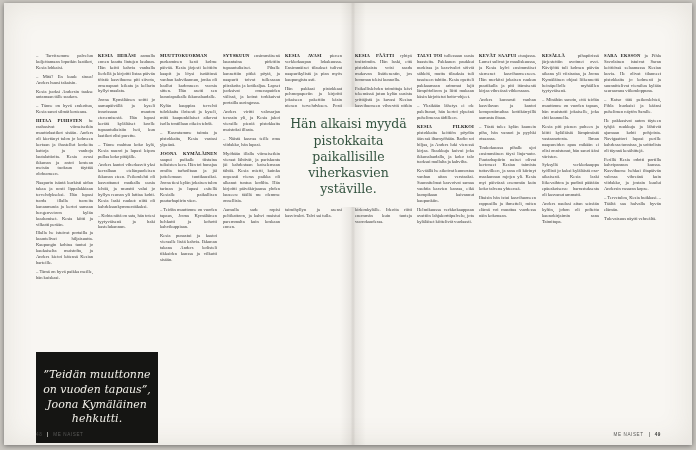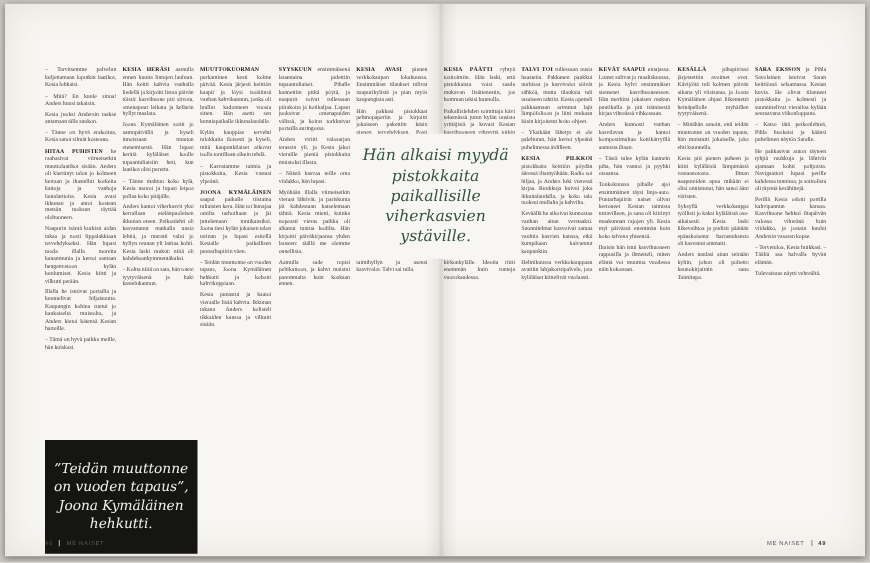--- a/index.html
+++ b/index.html
@@ -32,21 +32,21 @@
   .c5{left:281px}
   .c6{left:351px}
   .c7{left:413px}
   .c8{left:475px}
   .c9{left:538px}
   .c10{left:600px}
   .pullquote{
     position:absolute;left:279px;top:104px;width:131px;height:100px;
     background:var(--paper,#f8f6f2);
     display:flex;align-items:center;justify-content:center;
-    text-align:center;font-style:italic;
+    text-align:center;
     font-family:"DejaVu Serif", serif;
     font-size:12.5px;line-height:1.3;
     color:var(--quote-green,#33523f);
     padding:0 2px;box-sizing:border-box;
   }
   .darkbox{
     position:absolute;left:32px;top:349px;width:122px;height:91px;
     background:var(--box-bg,#151513);color:var(--box-text,#f3f1ea);
     display:flex;align-items:center;justify-content:flex-end;
     text-align:center;font-style:italic;

